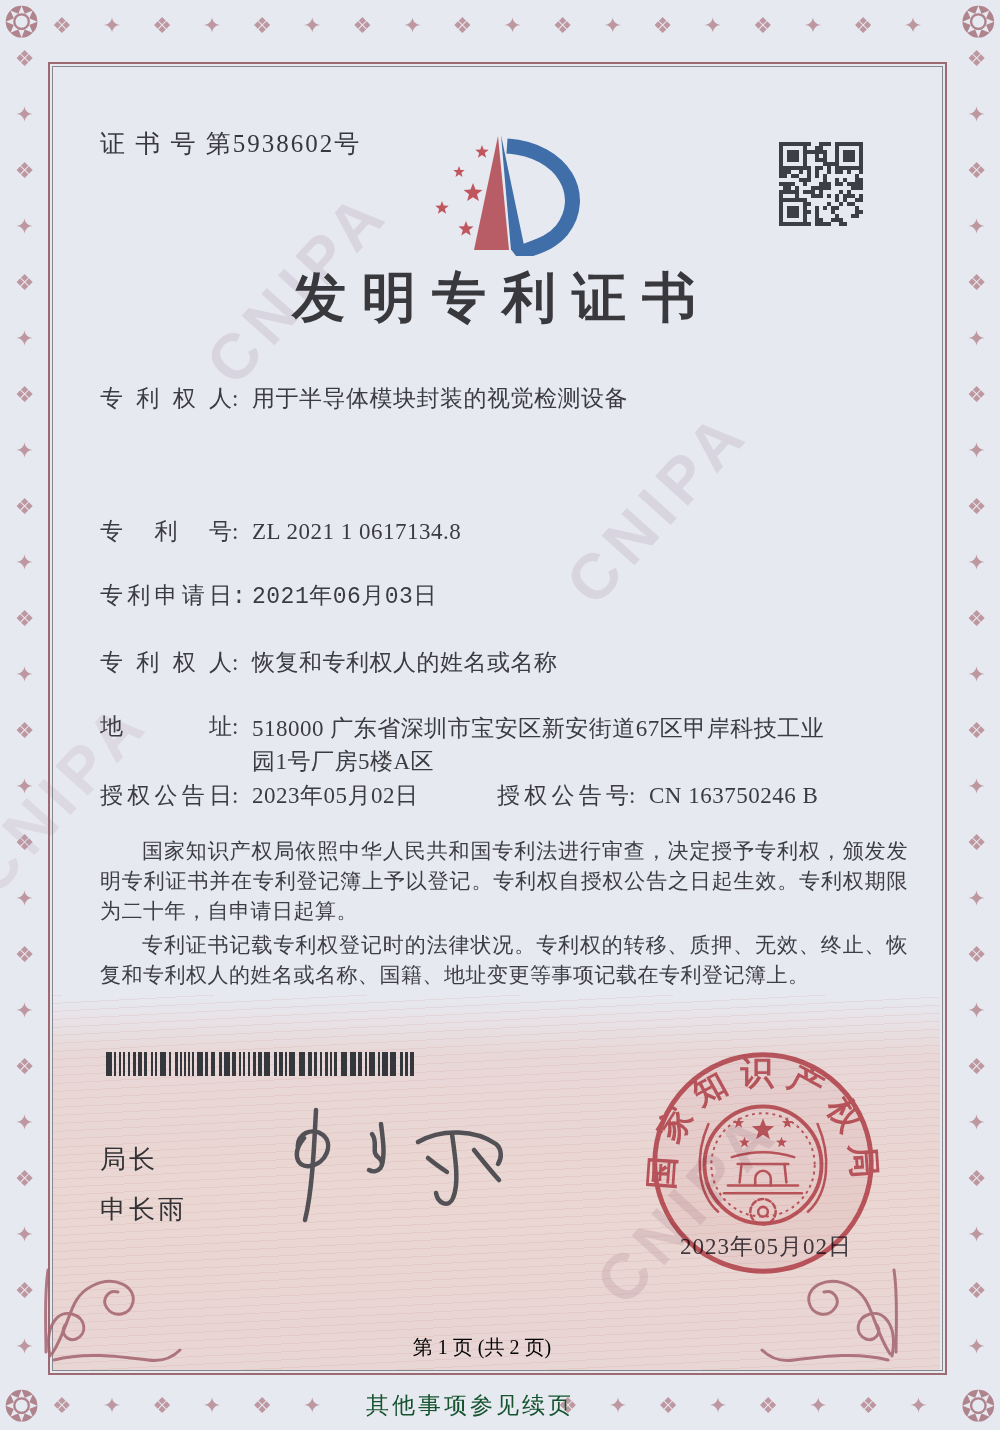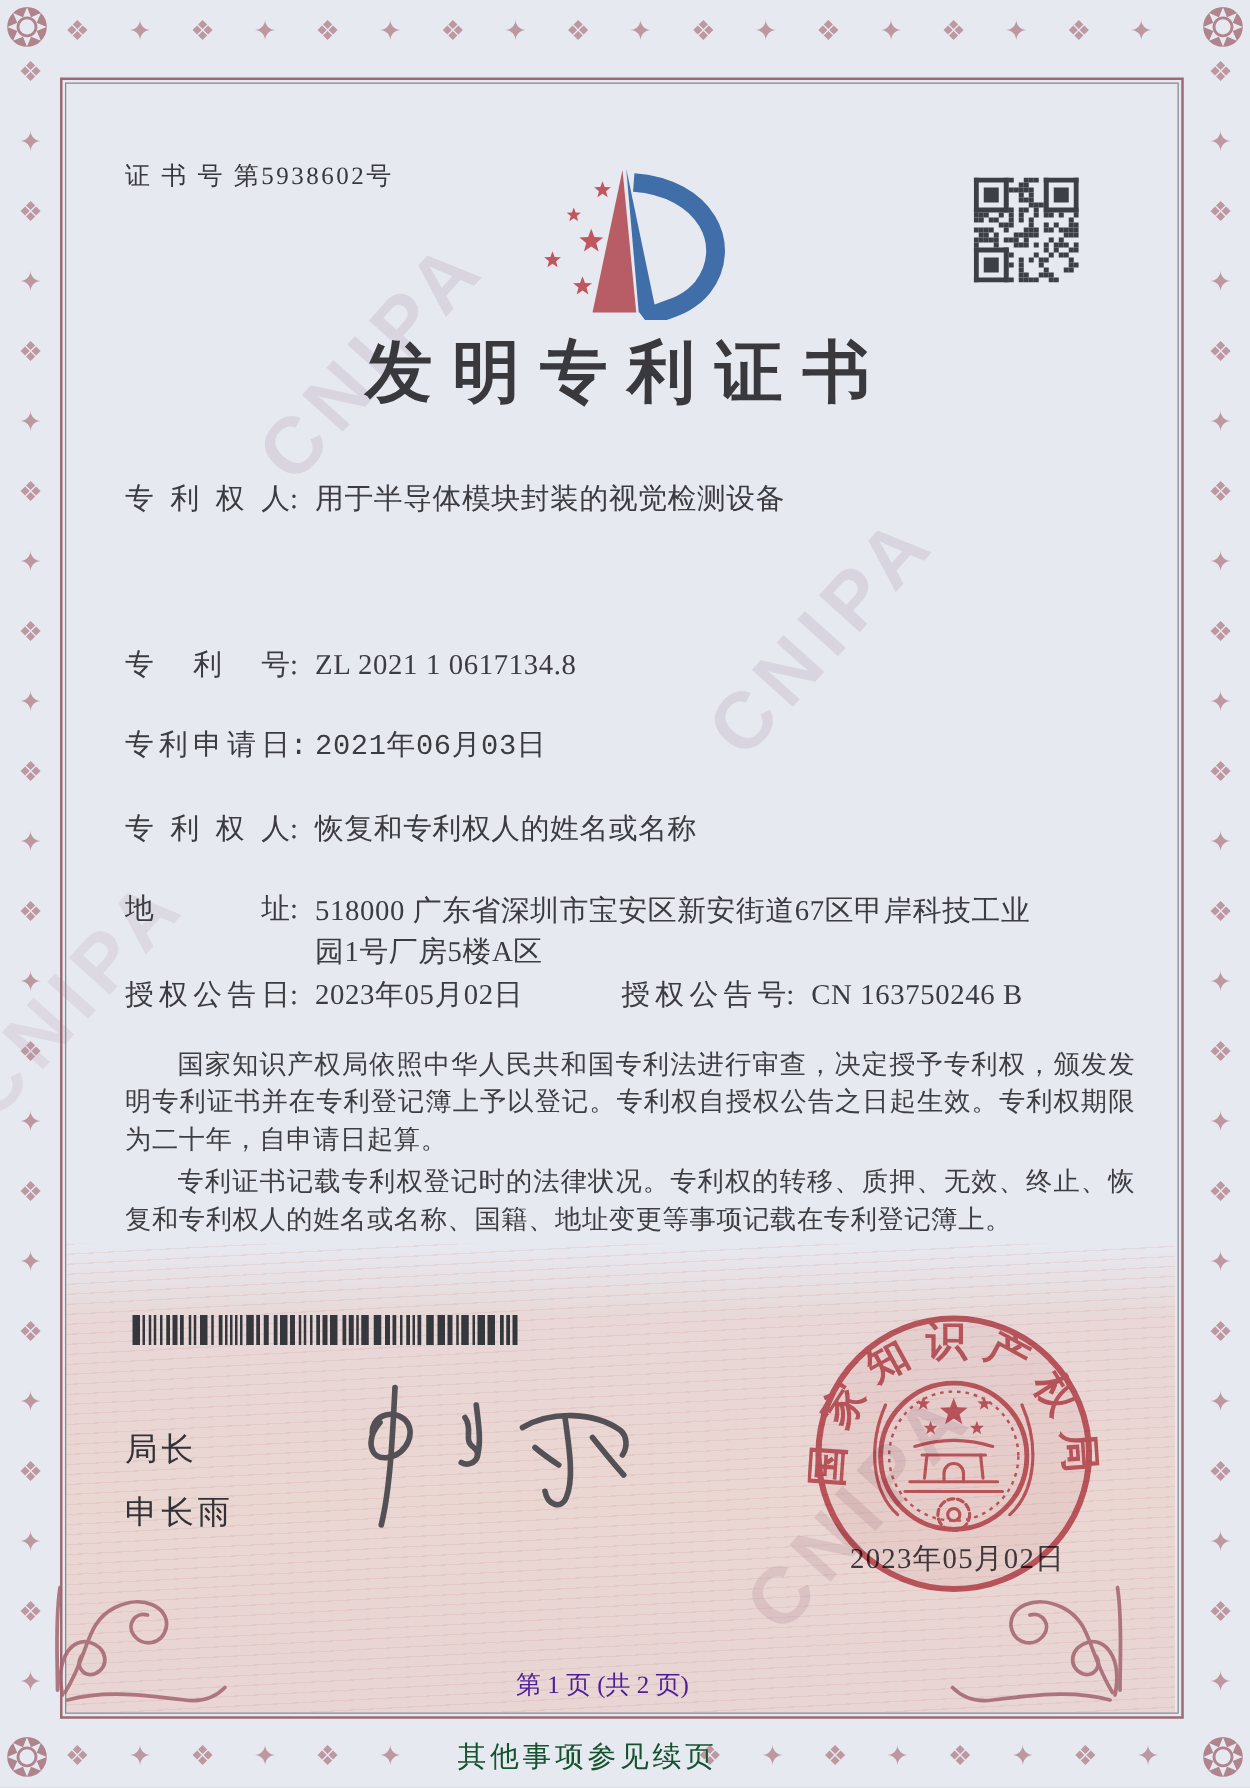--- a/index.html
+++ b/index.html
@@ -34,21 +34,21 @@
   }
   .pink-zone .waves{
     position:absolute;inset:0;
     background:repeating-linear-gradient(177deg,rgba(199,142,138,.16) 0 1px,rgba(199,142,138,0) 1px 8px);
   }
   .wm{
     position:absolute;font-family:"Liberation Sans","DejaVu Sans",sans-serif;
     font-weight:bold;font-size:64px;letter-spacing:8px;color:rgba(178,158,176,.26);
     transform:rotate(-48deg);pointer-events:none;white-space:nowrap;
   }
-  .cert-no{position:absolute;left:100px;top:127px;font-size:20px;letter-spacing:2px;color:#38383c;}
+  .cert-no{position:absolute;left:100px;top:127px;font-size:25px;letter-spacing:2px;color:#38383c;}
   .qr{position:absolute;left:779px;top:142px;width:84px;height:84px;}
   .logo{position:absolute;left:412px;top:132px;width:176px;height:124px;}
   .title{
     position:absolute;left:0;right:0;top:262px;text-align:center;
     font-size:54px;font-weight:bold;letter-spacing:16px;padding-left:4px;color:#39393d;
   }
   .frow{position:absolute;left:100px;font-size:23px;white-space:nowrap;line-height:1.3;}
   .flabel{display:inline-block;width:132px;text-align:justify;text-align-last:justify;vertical-align:top;}
   .fcolon{display:inline-block;width:20px;vertical-align:top;}
   .fvalue{display:inline-block;vertical-align:top;letter-spacing:.5px;}
@@ -60,21 +60,21 @@
   }
   .barcode{position:absolute;left:104px;top:1052px;width:320px;height:24px;}
   .officer{position:absolute;left:100px;font-family:"Liberation Sans","DejaVu Sans",sans-serif;
     font-size:26px;color:#333337;letter-spacing:3px;}
   .sig{position:absolute;left:252px;top:1100px;width:270px;height:130px;}
   .seal{position:absolute;left:646px;top:1046px;width:234px;height:234px;mix-blend-mode:multiply;opacity:.92;}
   .seal-date{
     position:absolute;left:668px;top:1231px;width:196px;text-align:center;
     font-size:23px;color:rgba(44,42,50,.88);mix-blend-mode:multiply;letter-spacing:1px;
   }
-  .page-info{position:absolute;left:0;right:36px;top:1334px;text-align:center;font-size:20px;color:#4c1d95;font-family:Liberation Serif, serif;}
+  .page-info{position:absolute;left:0;right:36px;top:1334px;text-align:center;font-size:20px;color:#000000;font-family:Liberation Serif, serif;}
   .note{position:absolute;left:366px;top:1390px;font-size:23px;letter-spacing:3px;color:#14532d;}
   .flourish{position:absolute;width:150px;height:115px;}
 </style>
 </head>
 <body>
 
 <div class="page">
 
   <div class="strip top">❖ ✦ ❖ ✦ ❖ ✦ ❖ ✦ ❖ ✦ ❖ ✦ ❖ ✦ ❖ ✦ ❖ ✦ ❖ ✦ ❖ ✦ ❖ ✦ ❖ ✦ ❖ ✦ ❖ ✦ ❖ ✦ ❖ ✦ ❖ ✦ ❖ ✦ ❖ ✦ ❖ ✦ ❖ ✦ ❖ ✦ ❖ ✦ ❖ ✦ ❖ ✦ ❖ ✦ ❖ ✦ ❖ ✦ ❖ ✦ ❖ ✦ ❖ ✦ ❖ ✦ ❖ ✦ ❖ ✦ ❖ ✦ ❖ ✦ ❖ ✦ ❖ ✦ ❖ ✦ ❖ ✦ ❖ ✦ ❖ ✦ ❖ ✦ ❖ ✦ ❖ ✦ ❖ ✦ ❖ ✦ ❖ ✦ ❖ ✦ ❖ ✦ ❖ ✦ ❖ ✦ ❖ ✦ ❖ ✦ ❖ ✦ ❖ ✦ ❖ ✦ ❖ ✦ ❖ ✦ </div>
   <div class="strip bottom-l">❖ ✦ ❖ ✦ ❖ ✦ ❖ ✦ ❖ ✦ ❖ ✦ ❖ ✦ ❖ ✦ ❖ ✦ ❖ ✦ ❖ ✦ ❖ ✦ ❖ ✦ ❖ ✦ ❖ ✦ ❖ ✦ ❖ ✦ ❖ ✦ ❖ ✦ ❖ ✦ ❖ ✦ ❖ ✦ ❖ ✦ ❖ ✦ ❖ ✦ ❖ ✦ ❖ ✦ ❖ ✦ ❖ ✦ ❖ ✦ ❖ ✦ ❖ ✦ ❖ ✦ ❖ ✦ ❖ ✦ ❖ ✦ ❖ ✦ ❖ ✦ ❖ ✦ ❖ ✦ ❖ ✦ ❖ ✦ ❖ ✦ ❖ ✦ ❖ ✦ ❖ ✦ ❖ ✦ ❖ ✦ ❖ ✦ ❖ ✦ ❖ ✦ ❖ ✦ ❖ ✦ ❖ ✦ ❖ ✦ ❖ ✦ ❖ ✦ ❖ ✦ ❖ ✦ ❖ ✦ </div>

